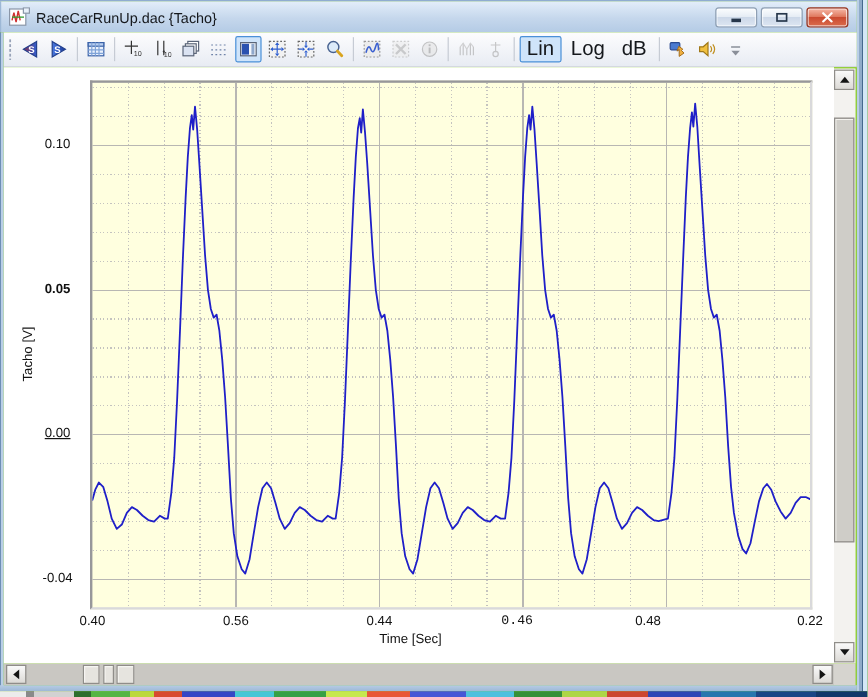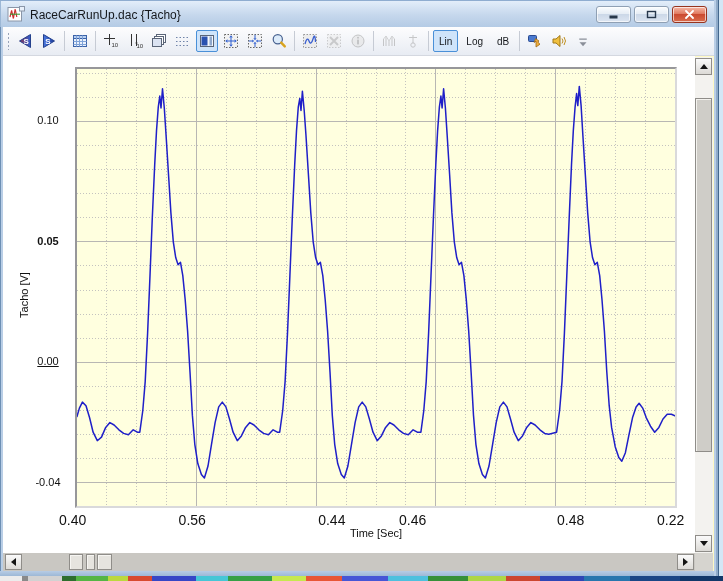--- a/index.html
+++ b/index.html
@@ -1,17 +1,17 @@
 <!DOCTYPE html>
 <html><head>
 <meta charset="utf-8">
 <style>
   html,body{margin:0;padding:0;background:#9ab0c8;}
   .screen{position:relative;width:723px;height:581px;overflow:hidden;
-          font-family:"Liberation Sans",sans-serif;background:#fef9c3;}
+          font-family:"Liberation Sans",sans-serif;background:#84cc16;}
 
   
   .titlebar{position:absolute;left:0;top:0;width:714px;height:27px;
     background:linear-gradient(#e3eefa,#c5d7ec 55%,#b4cbe5);
     border-top:1px solid #8fadd0;box-sizing:border-box;box-shadow:inset 1px 0 0 #9db8d6;}
   .app-icon{position:absolute;left:7px;top:5px;width:18px;height:16px;}
   .title-text{position:absolute;left:30px;top:7px;font-size:12px;color:#15181c;white-space:nowrap;}
   .caption-buttons{position:absolute;top:5px;left:596px;display:flex;gap:3px;}
   .cap-btn{width:35px;height:17px;border:1px solid #8fa0b4;border-radius:3px;
     display:flex;align-items:center;justify-content:center;box-sizing:border-box;
@@ -21,35 +21,35 @@
     border-color:#973székhely;border-color:#97341f;}
 
   .toolbar{position:absolute;left:3px;top:27px;width:711px;height:29px;box-sizing:border-box;
     background:linear-gradient(#fdfdfe,#e8ecf3);border-bottom:1px solid #d4d8e0;
     display:flex;align-items:center;padding-left:3px;}
   .tb-grip{width:3px;height:18px;margin:0 3px 0 1px;
     background-image:radial-gradient(#98a3b8 35%,transparent 40%);background-size:3px 4px;}
   .tb-btn{width:22px;height:22px;display:flex;align-items:center;justify-content:center;
     border:1px solid transparent;border-radius:2px;margin:0 1px;box-sizing:border-box;}
   .tb-btn svg{width:16px;height:16px;display:block;}
-  .tb-text{width:auto;min-width:24px;padding:0 5px;height:22px;font-size:10px;color:#15181c;}
+  .tb-text{width:auto;min-width:24px;padding:0 5px;height:22px;font-size:17px;color:#15181c;}
   .tb-active{background:#cfe4fa;border-color:#4a90d8;}
   .tb-sep{width:1px;height:20px;background:#c6cbd4;margin:0 3px;}
   .tb-disabled{opacity:.55;filter:grayscale(.8);}
   .tb-overflow{margin-left:7px;width:10px;height:20px;display:flex;align-items:center;}
 
   
   .client{position:absolute;left:3px;top:56px;width:692px;height:497px;background:#fff;}
   .plot-wrap{position:absolute;left:75px;top:67px;width:602px;height:441px;}
   .plot-frame{position:absolute;left:0;top:0;width:602px;height:441px;box-sizing:border-box;
     border:2px solid;border-color:#97979a #d9d9db #d9d9db #97979a;background:#ffffdf;}
   .plot-svg{position:absolute;left:2px;top:2px;}
-  .x-tick{position:absolute;width:36px;top:512px;font-size:14px;color:#111;}
+  .x-tick{position:absolute;width:36px;text-align:center;top:512px;font-size:11px;color:#111;}
   .y-tick{position:absolute;width:44px;text-align:center;left:26px;font-size:11px;color:#111;}
-  .xlabel{position:absolute;top:527px;left:316px;width:120px;text-align:center;font-size:11px;color:#111;}
+  .xlabel{position:absolute;top:527px;left:316px;width:120px;text-align:left;font-size:11px;color:#111;}
   .ylabel{position:absolute;left:24px;top:295px;font-size:11px;color:#111;white-space:nowrap;
     transform:translate(-50%,-50%) rotate(-90deg);}
 
   
   .vscroll{position:absolute;left:695px;top:57px;width:18px;height:496px;background:#f3f2ef;}
   .hscroll{position:absolute;left:3px;top:553px;width:692px;height:18px;background:#c9c7c2;}
   .sb-btn{position:absolute;width:17px;height:17px;box-sizing:border-box;
     background:linear-gradient(#fafafa,#dcdad6);border:1px solid #8f8d89;
     display:flex;align-items:center;justify-content:center;}
   .hscroll .sb-btn{height:16px;}
@@ -328,21 +328,21 @@
   </div>
   <div class="corner"></div>
 
   <div class="left-edge"></div>
   <div class="right-edge"></div>
   <div class="bottom-edge"></div>
   <div class="bottom-strip"></div>
 
 <span class="x-tick" style="left: 59px;">0.40</span>
     <span class="x-tick" style="left: 178.6px;">0.56</span>
-    <span class="x-tick" style="left: 298.2px; margin-left: 20px;">0.44</span>
-    <span class="x-tick" style="left: 399px;">0.46</span>
-    <span class="x-tick" style="left: 557px;">0.48</span>
+    <span class="x-tick" style="left: 298.2px;">0.44</span>
+    <span class="x-tick" style="left: 413px; font-family: Liberation Mono, monospace;">0.46</span>
+    <span class="x-tick" style="left: 522px;">0.48</span>
     <span class="x-tick" style="left: 657px;">0.22</span>
     <span class="y-tick" style="top: 114.305px;">0.10</span>
     <span class="y-tick" style="top: 234.823px; font-weight: bold;">0.05</span>
     <span class="y-tick" style="top: 355.342px; text-decoration: underline;">0.00</span>
     <span class="y-tick" style="top: 475.86px;">-0.04</span>
   </div>
 
 </body></html>

